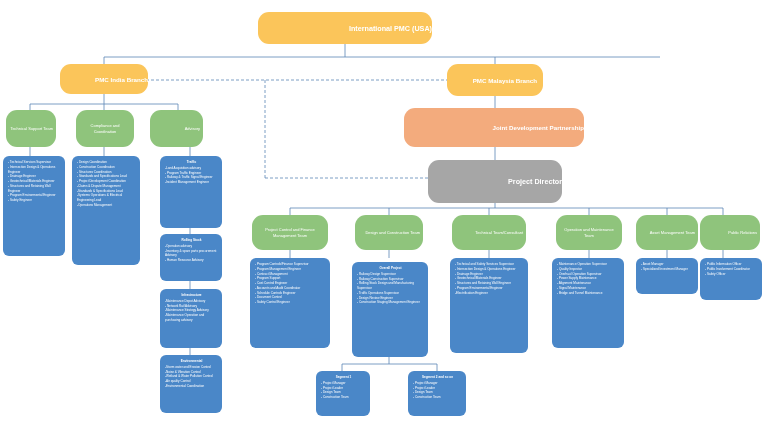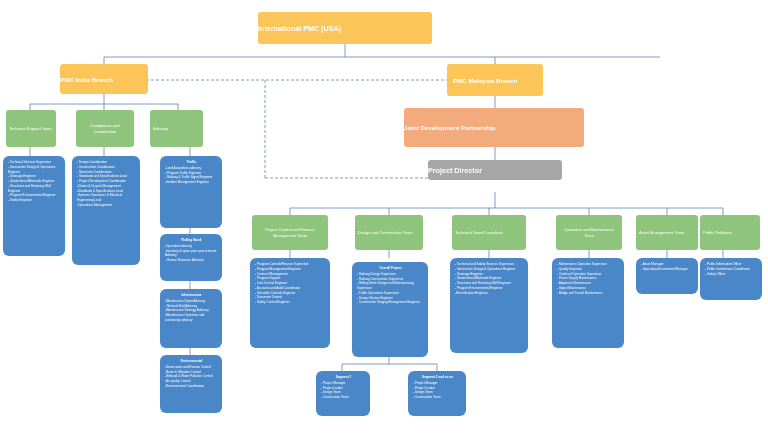--- a/index.html
+++ b/index.html
@@ -3,22 +3,22 @@
 <meta charset="utf-8">
 <style>
   html,body{margin:0;padding:0;background:#ffffff;}
   body{
     font-family:"Liberation Sans", sans-serif;
     width:768px;height:433px;position:relative;overflow:hidden;
     color:#ffffff;
   }
   #canvas{position:absolute;left:0;top:0;width:768px;height:433px;}
   svg#lines{position:absolute;left:0;top:0;width:768px;height:433px;}
-  .node{position:absolute;box-sizing:border-box;border-radius:3px;display:flex;
-        align-items:center;justify-content:flex-start;text-align:center;color:#fff;}
+  .node{position:absolute;box-sizing:border-box;border-radius:11px;display:flex;
+        align-items:center;justify-content:flex-end;text-align:center;color:#fff;}
   .node.top{background:#fbc55a;font-weight:bold;}
   .node.branch{background:#fbc55a;font-weight:bold;}
   .node.jdp{background:#f3ab7d;font-weight:bold;}
   .node.director{background:#a6a6a6;font-weight:bold;}
   .node.team{background:#8fc47c;}
   .list{position:absolute;box-sizing:border-box;border-radius:6px;
         background:#4a87c8;color:#fff;padding:4px 4px 4px 5px;}
   .list .hdr{font-weight:bold;text-align:center;display:block;margin-bottom:1px;}
   .list .itm{display:block;}
   .tiny{font-size:3.1px;line-height:1.55;}
@@ -94,21 +94,21 @@
   </div>
 
   <div class="node branch t6" style="left:447px;top:64px;width:96px;height:32px;padding:0 6px;">
     <span>PMC Malaysia Branch</span>
   </div>
 
   <div class="node jdp t6" style="left:404px;top:108px;width:180px;height:39px;">
     <span>Joint Development Partnership</span>
   </div>
 
-  <div class="node director t7" style="left:428px;top:160px;width:134px;height:20px;">
+  <div class="node director t7" style="left:428px;top:160px;width:134px;height:43px;">
     <span>Project Director</span>
   </div>
 
   <div class="node team t4" style="left:6px;top:110px;width:50px;height:37px;padding:0 3px;">
     <span>Technical Support Team</span>
   </div>
   <div class="node team t4" style="left:76px;top:110px;width:58px;height:37px;padding:0 3px;">
     <span>Compliance and Coordination</span>
   </div>
   <div class="node team t4" style="left:150px;top:110px;width:53px;height:37px;padding:0 3px;">

